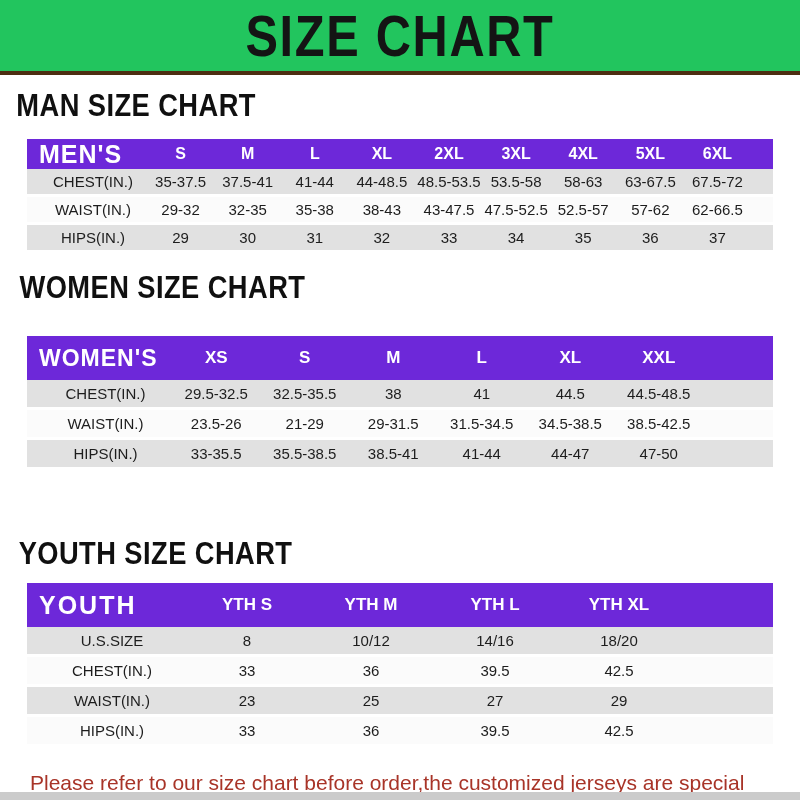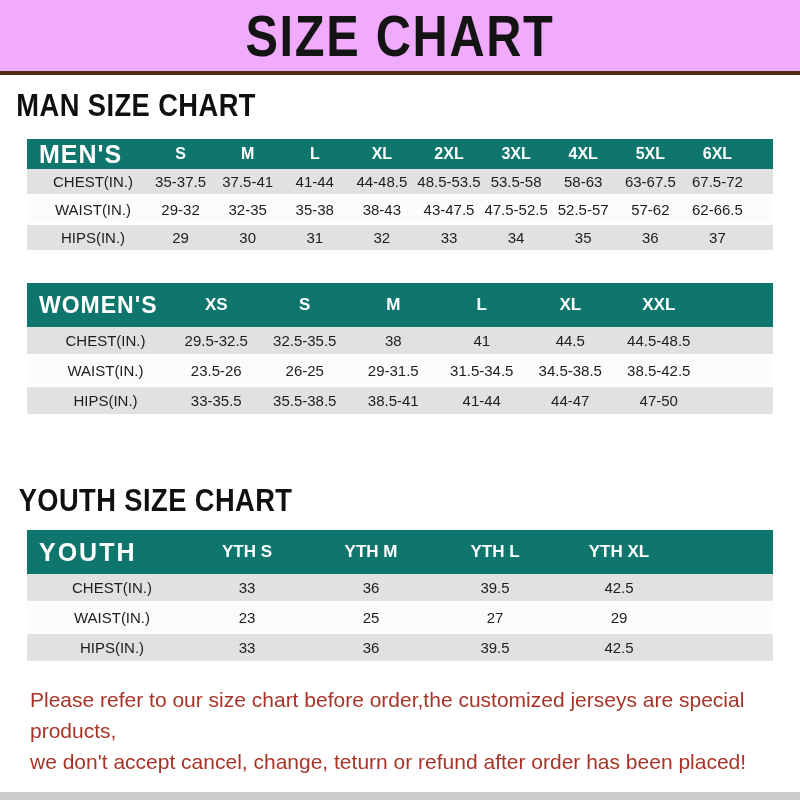--- a/index.html
+++ b/index.html
@@ -2,21 +2,21 @@
 <html><head>
 <meta charset="utf-8">
 <style>
   html,body{margin:0;padding:0;}
   .page{
     width:800px;height:800px;position:relative;background:#ffffff;overflow:hidden;
     font-family:"Liberation Sans", sans-serif;
   }
   
   .banner{
-    height:71px;background:#f0abfc;border-bottom:4px solid #4d2e12;
+    height:71px;background:#22c55e;border-bottom:4px solid #4d2e12;
     text-align:center;overflow:hidden;
   }
   .banner-text{
     display:inline-block;transform:scaleX(0.84);transform-origin:center;
     font-size:58px;font-weight:bold;letter-spacing:2px;line-height:71px;color:#141414;
   }
   
   .section-heading{text-align:left;line-height:36px;height:36px;}
   .section-heading span{
     display:inline-block;transform:scaleX(0.88);transform-origin:center;
@@ -27,21 +27,21 @@
   #h-youth{margin-top:66px;}
   
   .size-table{
     border-collapse:separate;border-spacing:0;table-layout:fixed;
     width:746px;margin-left:27px;
   }
   .sec-0{margin-top:15px;}
   .sec-1{margin-top:30px;}
   .sec-2{margin-top:11px;}
   .size-table thead th{
-    background:#0f766e;color:#ffffff;font-weight:bold;text-align:center;
+    background:#6d28d9;color:#ffffff;font-weight:bold;text-align:center;
     padding:0;vertical-align:middle;
   }
   .sec-0 thead th{height:30px;font-size:16px;}
   .sec-1 thead th{height:44px;font-size:17px;}
   .sec-2 thead th{height:44px;font-size:17px;}
   .size-table th.corner{
     text-align:left;padding-left:12px;letter-spacing:1px;
   }
   .sec-0 th.corner{font-size:25px;}
   .sec-1 th.corner{font-size:23px;}
@@ -144,20 +144,23 @@
           <td>33</td>
           <td>34</td>
           <td>35</td>
           <td>36</td>
           <td>37</td>
           <td class="spacer"></td>
         </tr>
       </tbody>
     </table>
 
+  <div class="section-heading" id="h-women">
+    <span>WOMEN SIZE CHART</span>
+  </div>
   <table class="size-table sec-1">
       <colgroup>
         <col class="col-label">
         <col>
         <col>
         <col>
         <col>
         <col>
         <col>
         <col class="col-spacer">
@@ -181,21 +184,21 @@
           <td>32.5-35.5</td>
           <td>38</td>
           <td>41</td>
           <td>44.5</td>
           <td>44.5-48.5</td>
           <td class="spacer"></td>
         </tr>
         <tr>
           <td class="row-label">WAIST(IN.)</td>
           <td>23.5-26</td>
-          <td>26-25</td>
+          <td>21-29</td>
           <td>29-31.5</td>
           <td>31.5-34.5</td>
           <td>34.5-38.5</td>
           <td>38.5-42.5</td>
           <td class="spacer"></td>
         </tr>
         <tr>
           <td class="row-label">HIPS(IN.)</td>
           <td>33-35.5</td>
           <td>35.5-38.5</td>
@@ -225,20 +228,28 @@
           <th class="corner">YOUTH</th>
           <th>YTH S</th>
           <th>YTH M</th>
           <th>YTH L</th>
           <th>YTH XL</th>
           <th class="spacer"></th>
         </tr>
       </thead>
       <tbody>
         <tr>
+          <td class="row-label">U.S.SIZE</td>
+          <td>8</td>
+          <td>10/12</td>
+          <td>14/16</td>
+          <td>18/20</td>
+          <td class="spacer"></td>
+        </tr>
+        <tr>
           <td class="row-label">CHEST(IN.)</td>
           <td>33</td>
           <td>36</td>
           <td>39.5</td>
           <td>42.5</td>
           <td class="spacer"></td>
         </tr>
         <tr>
           <td class="row-label">WAIST(IN.)</td>
           <td>23</td>

